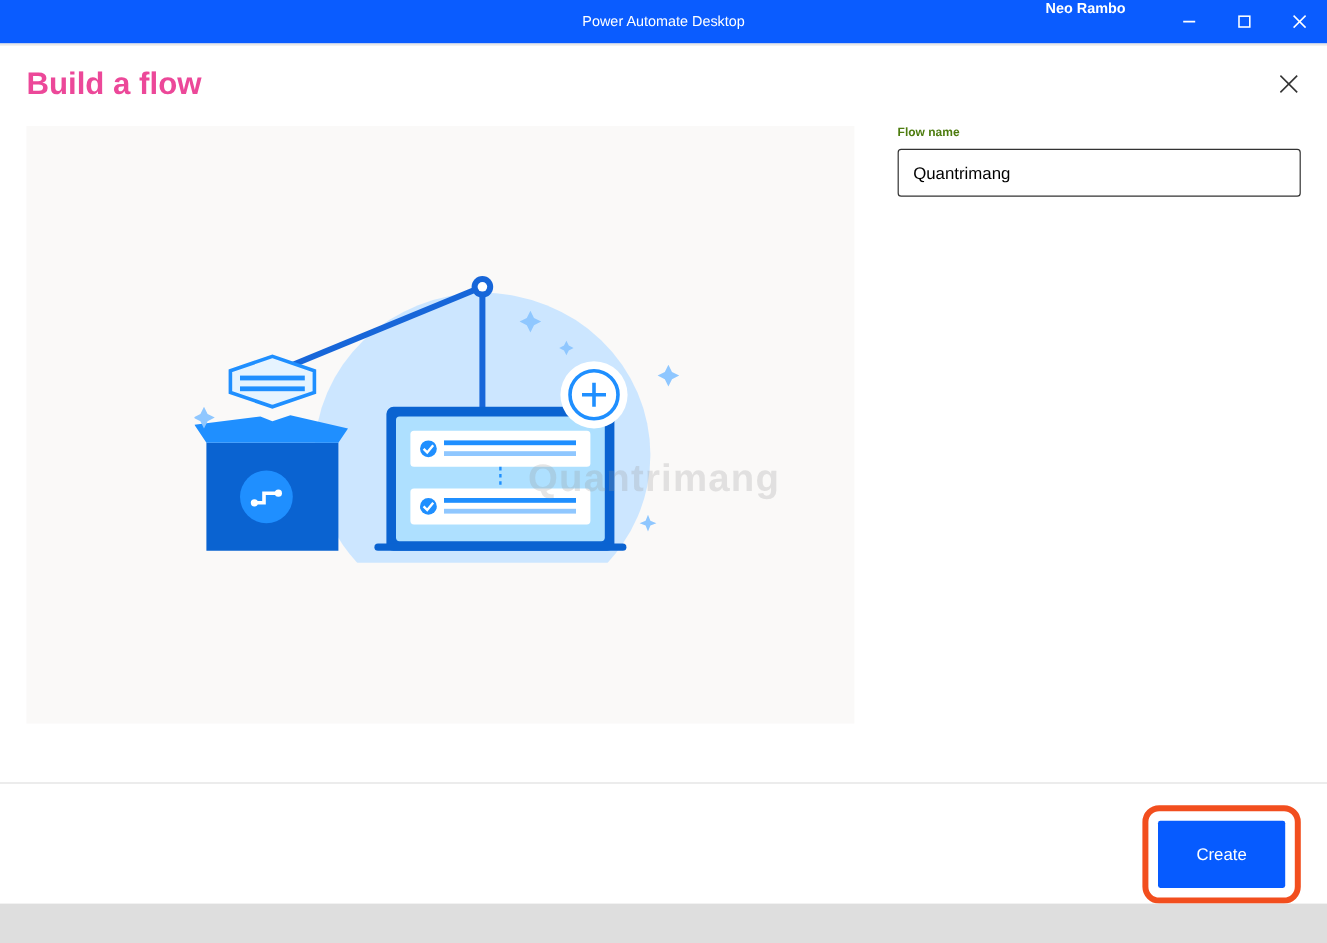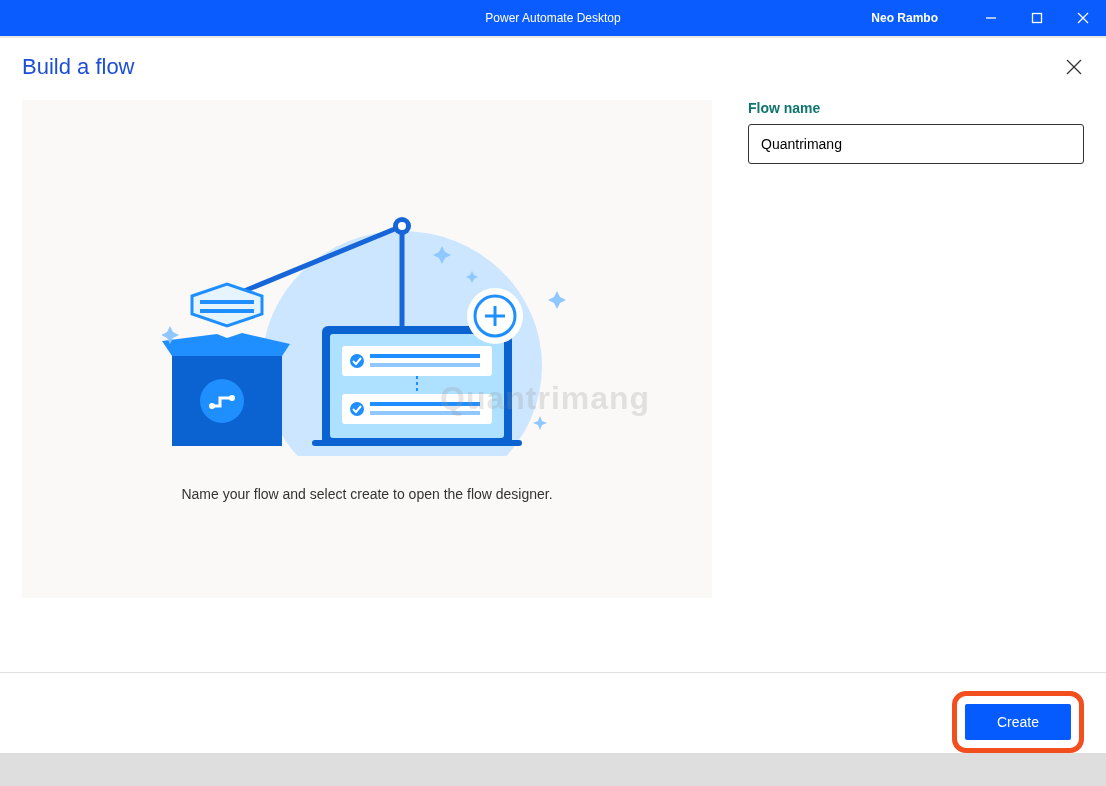--- a/index.html
+++ b/index.html
@@ -25,21 +25,21 @@
       position: relative;
     }
     .titlebar-title {
       position: absolute;
       left: 50%;
       transform: translateX(-50%);
     }
     .titlebar-right {
       margin-left: auto;
       display: flex;
-      align-items: center;
+      align-items: flex-start;
       height: 100%;
     }
     .titlebar-user {
       padding-right: 30px;
       font-weight: 600;
     }
     .win-btn {
       width: 46px;
       height: 36px;
       display: flex;
@@ -55,23 +55,23 @@
       border-top: 2px solid #e8e8e8;
       height: 717px;
     }
     .dialog-header {
       display: flex;
       justify-content: space-between;
       align-items: center;
       padding: 16px 22px 20px 22px;
     }
     .dialog-title {
-      font-size: 22px;
-      font-weight: 400;
-      color: #1d4ed8;
+      font-size: 26px;
+      font-weight: 700;
+      color: #ec4899;
     }
     .dialog-close {
       cursor: pointer;
       width: 20px;
       height: 20px;
       display: flex;
       align-items: center;
       justify-content: center;
     }
     .dialog-body {
@@ -95,23 +95,23 @@
       margin-bottom: 30px;
     }
     .preview-text {
       font-size: 14px;
       color: #333;
     }
     .form-pane {
       flex: 1;
     }
     .field-label {
-      font-size: 14px;
+      font-size: 10px;
       font-weight: 600;
-      color: #0f766e;
+      color: #4d7c0f;
       margin-bottom: 8px;
       display: block;
     }
     .text-input {
       width: 100%;
       height: 40px;
       border: 1px solid #333;
       border-radius: 3px;
       padding: 0 12px;
       font-size: 14px;
@@ -124,21 +124,21 @@
       left: 0;
       right: 0;
       border-top: 1px solid #e0e0e0;
       padding: 18px 22px 0 22px;
       display: flex;
       justify-content: flex-end;
       gap: 10px;
       align-items: center;
     }
     .btn {
-      height: 36px;
+      height: 56px;
       padding: 0 24px;
       font-size: 14px;
       font-family: inherit;
       border-radius: 2px;
       cursor: pointer;
       min-width: 106px;
     }
     .btn-primary {
       background: #065bff;
       color: white;
@@ -256,21 +256,20 @@
           <line x1="333" y1="110" x2="333" y2="130" stroke="#1f8fff" stroke-width="3"></line>
           <line x1="323" y1="120" x2="343" y2="120" stroke="#1f8fff" stroke-width="3"></line>
 
           <path d="M 280 50 l 3 6 l 6 3 l -6 3 l -3 6 l -3 -6 l -6 -3 l 6 -3 z" fill="#8fc7ff"></path>
           <path d="M 310 75 l 2 4 l 4 2 l -4 2 l -2 4 l -2 -4 l -4 -2 l 4 -2 z" fill="#8fc7ff"></path>
           <path d="M 0 130 l 3 6 l 6 3 l -6 3 l -3 6 l -3 -6 l -6 -3 l 6 -3 z" fill="#8fc7ff" transform="translate(8,0)"></path>
           <path d="M 395 95 l 3 6 l 6 3 l -6 3 l -3 6 l -3 -6 l -6 -3 l 6 -3 z" fill="#8fc7ff"></path>
           <path d="M 378 220 l 2 5 l 5 2 l -5 2 l -2 5 l -2 -5 l -5 -2 l 5 -2 z" fill="#8fc7ff"></path>
         </svg>
       </div>
-      <div class="preview-text">Name your flow and select create to open the flow designer.</div>
     </div>
 
     <div class="form-pane">
       <label class="field-label">Flow name</label>
       <input type="text" class="text-input" value="Quantrimang" style="">
     </div>
   </div>
 
   <div class="dialog-footer">
     <span class="highlight-ring">

